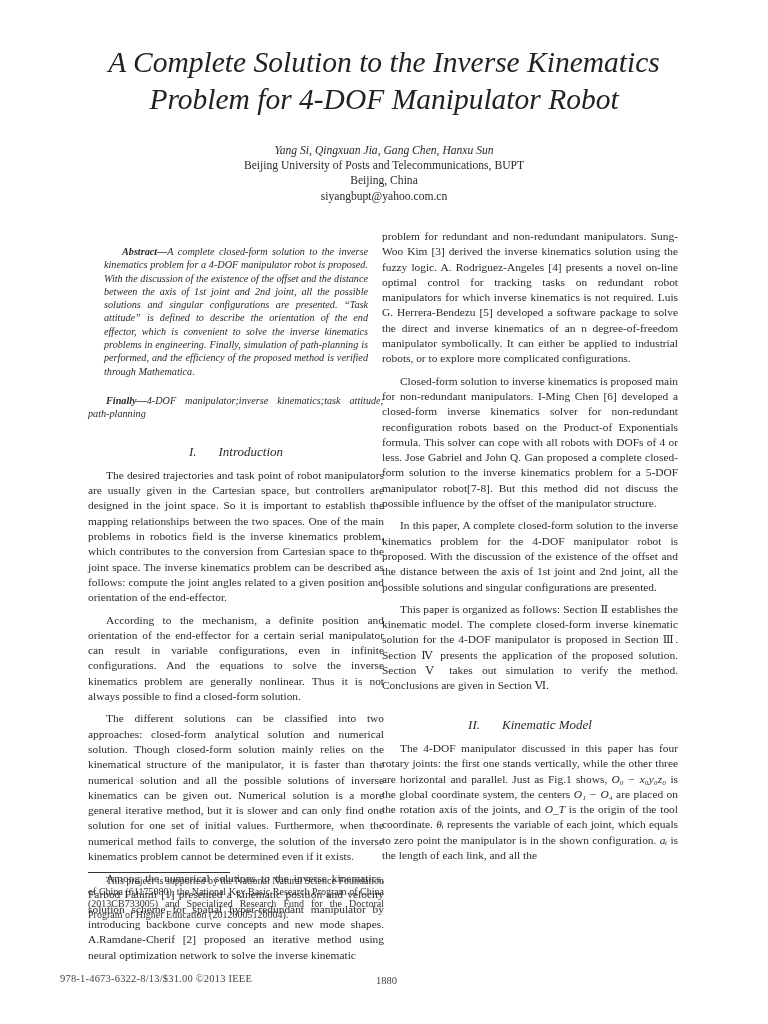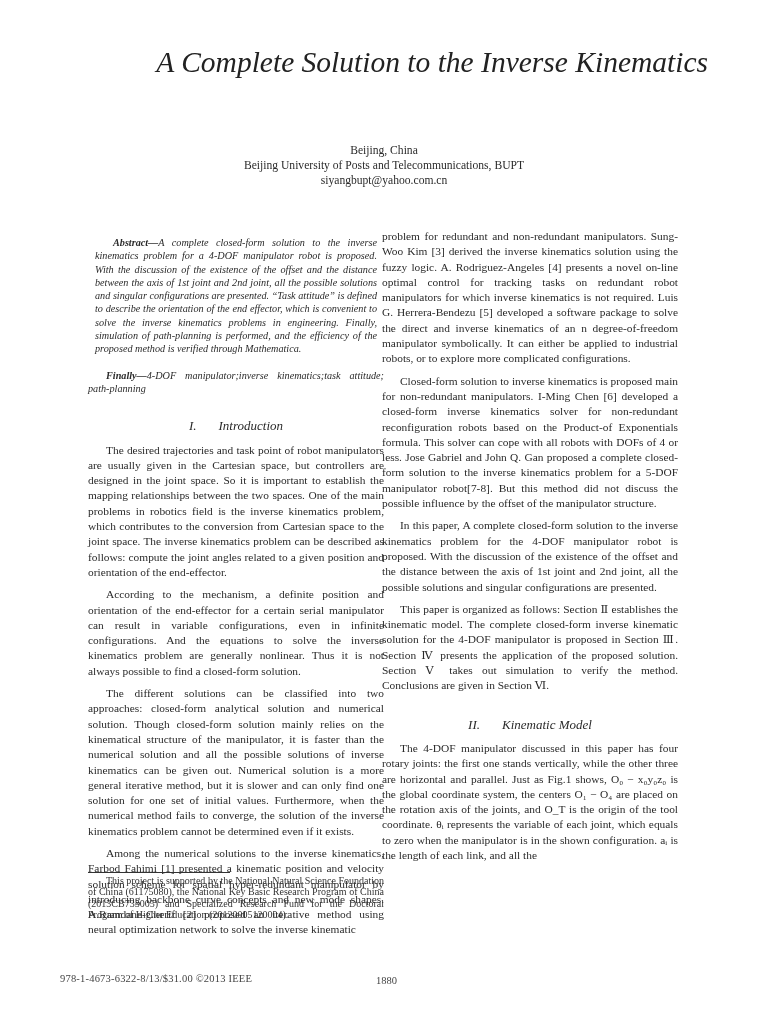--- a/index.html
+++ b/index.html
@@ -1,51 +1,53 @@
 <!DOCTYPE html>
 <html><head>
 <meta charset="utf-8">
 <style>
   html, body { margin: 0; padding: 0; background: #ffffff; }
   body { width: 768px; height: 1024px; position: relative; overflow: hidden;
          font-family: "Liberation Serif", "DejaVu Serif", serif; color: #2a2a2a; }
-  .title { position: absolute; top: 44px; left: 60px; width: 648px; text-align: right;
+  .title { position: absolute; top: 44px; left: 60px; width: 648px; text-align: center;
            font-style: italic; font-size: 29.5px; line-height: 37px; color: #222; }
   .authors { position: absolute; top: 143px; left: 100px; width: 568px; text-align: center;
              font-size: 11.6px; line-height: 15.2px; color: #2a2a2a; }
   .authors .names { font-style: italic; }
   .col { position: absolute; width: 296px; font-size: 11.4px; line-height: 15.3px; text-align: justify; }
   .col.left { left: 88px; top: 229px; }
   .col.right { left: 382px; top: 229px; }
-  .abstract { font-style: italic; font-size: 10.2px; line-height: 13.3px; text-indent: 18px; margin: 7px; }
+  .abstract { font-style: italic; font-size: 10.2px; line-height: 13.3px; text-indent: 18px; margin: 16px; }
   .abstract b { font-style: italic; font-weight: bold; }
   .keywords { font-style: italic; font-size: 10.2px; line-height: 13.3px; text-indent: 18px; margin: 13px 0 0 0; }
   .keywords b { font-style: italic; font-weight: bold; }
   .section-head { font-style: italic; text-align: center; font-size: 13px; margin: 23px 0 9px 0; }
   .section-head .num { display: inline-block; margin-right: 22px; }
   p.body { margin: 0 0 7px 0; text-indent: 18px; }
   p.body.first-right { text-indent: 0; }
   .footnote-rule { position: absolute; left: 88px; top: 872px; width: 142px; border-top: 1px solid #333; }
   .footnote { position: absolute; left: 88px; top: 875px; width: 296px; 
               font-size: 10px; line-height: 11.4px; text-align: justify; text-indent: 18px; color: #333; }
   .footer-left { position: absolute; left: 60px; top: 973px; font-size: 10.5px; color: #444;
                  font-family: "Liberation Serif", serif; letter-spacing: 0.2px; text-align: center; }
   .footer-page { position: absolute; left: 376px; top: 975px; font-size: 10.5px; color: #444; }
-  .math { }
+  .math { font-style: italic; }
 </style>
 </head>
 <body>
 
 <div class="title">
   <div>A Complete Solution to the Inverse Kinematics</div>
+  <div>Problem for 4-DOF Manipulator Robot</div>
 </div>
 
 <div class="authors">
+  <div class="names">Yang Si, Qingxuan Jia, Gang Chen, Hanxu Sun</div>
+  <div>Beijing University of Posts and Telecommunications, BUPT</div>
   <div>Beijing, China</div>
-  <div>Beijing University of Posts and Telecommunications, BUPT</div>
   <div>siyangbupt@yahoo.com.cn</div>
 </div>
 
 <div class="col left">
   <p class="abstract"><b>Abstract</b><b>—</b><span>A complete closed-form solution to the inverse kinematics problem for a 4-DOF manipulator robot is proposed. With the discussion of the existence of the offset and the distance between the axis of 1st joint and 2nd joint, all the possible solutions and singular configurations are presented. “Task attitude” is defined to describe the orientation of the end effector, which is convenient to solve the inverse kinematics problems in engineering. Finally, simulation of path-planning is performed, and the efficiency of the proposed method is verified through Mathematica.</span></p>
 
   <p class="keywords"><b>Finally</b><b>—</b><span>4-DOF manipulator;inverse kinematics;task attitude; path-planning</span></p>
 
   <div class="section-head">
     <span class="num">I.</span><span>Introduction</span>
@@ -72,20 +74,20 @@
 
   <p class="body">
     <span>The 4-DOF manipulator discussed in this paper has four rotary joints: the first one stands vertically, while the other three are horizontal and parallel. Just as Fig.1 shows,</span>
     <span class="math">O₀ − x₀y₀z₀</span>
     <span>is the global coordinate system, the centers</span>
     <span class="math">O₁ − O₄</span>
     <span>are placed on the rotation axis of the joints, and</span>
     <span class="math">O_T</span>
     <span>is the origin of the tool coordinate.</span>
     <span class="math">θᵢ</span>
-    <span>represents the variable of each joint, which equals to zero when the manipulator is in the shown configuration.</span>
+    <span>represents the variable of each joint, which equals to zero point the manipulator is in the shown configuration.</span>
     <span class="math">aᵢ</span>
     <span>is the length of each link, and all the</span>
   </p>
 </div>
 
 <div class="footer-left">978-1-4673-6322-8/13/$31.00 ©2013 IEEE</div>
 <div class="footer-page">1880</div>
 
 </body></html>

